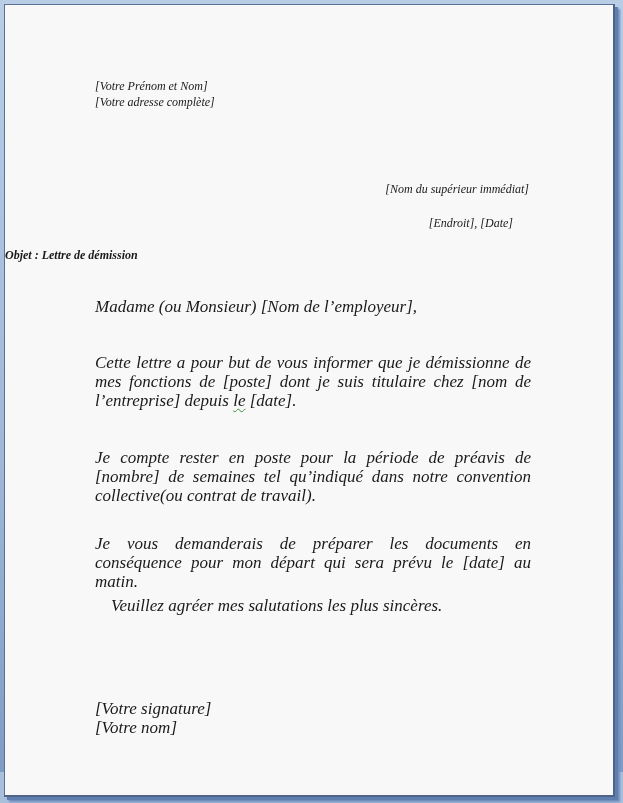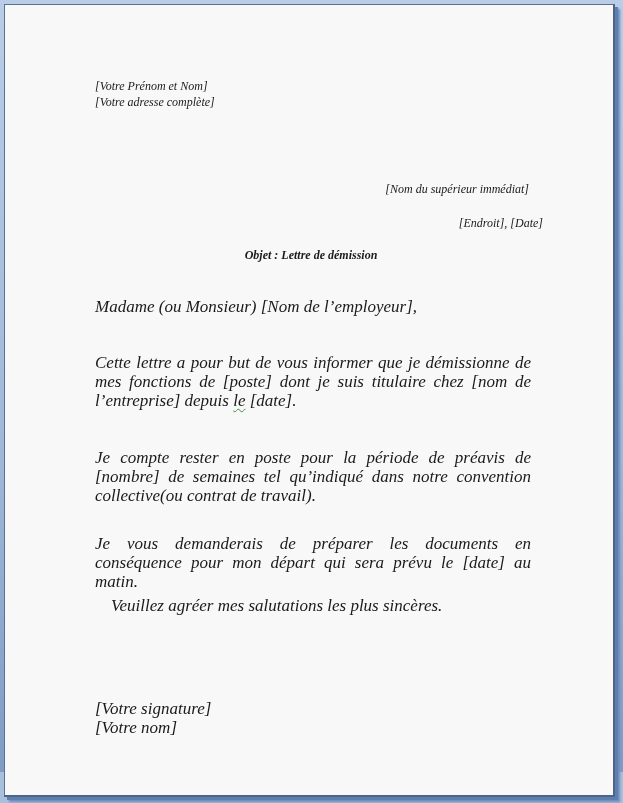--- a/index.html
+++ b/index.html
@@ -28,22 +28,22 @@
       border-bottom: 2px solid #4f6387;
       box-shadow: 3px 3px 0 #5e7eaf, 5px 5px 2px #6f8dbb;
       font-family: "Liberation Serif", "DejaVu Serif", serif;
       color: #1a1a1a;
     }
     .block { position: absolute; }
     .small { font-size: 12px; line-height: 16px; }
     .body-text { font-size: 17px; line-height: 19px; }
     .sender { left: 90px; top: 73px; }
     .recipient { right: 84px; top: 130px; text-align: right; margin-top: 46px; }
-    .place-date { right: 70px; top: 210px; }
-    .subject { left: 0; width: 612px; top: 242px; text-align: center; font-weight: bold; }
+    .place-date { right: 100px; top: 210px; }
+    .subject { left: 0; width: 612px; top: 242px; font-weight: bold; }
     .salutation { left: 90px; top: 292px; }
     .para { left: 90px; width: 436px; text-align: justify; }
     .p1 { top: 348px; }
     .p2 { top: 443px; }
     .p3 { top: 529px; }
     .closing { left: 90px; top: 591px; margin-left: 16px; }
     .signature { left: 90px; top: 681px; margin-top: 13px; }
     .squiggle {
       text-decoration: underline wavy #3b8c3b;
       text-decoration-thickness: 1px;

